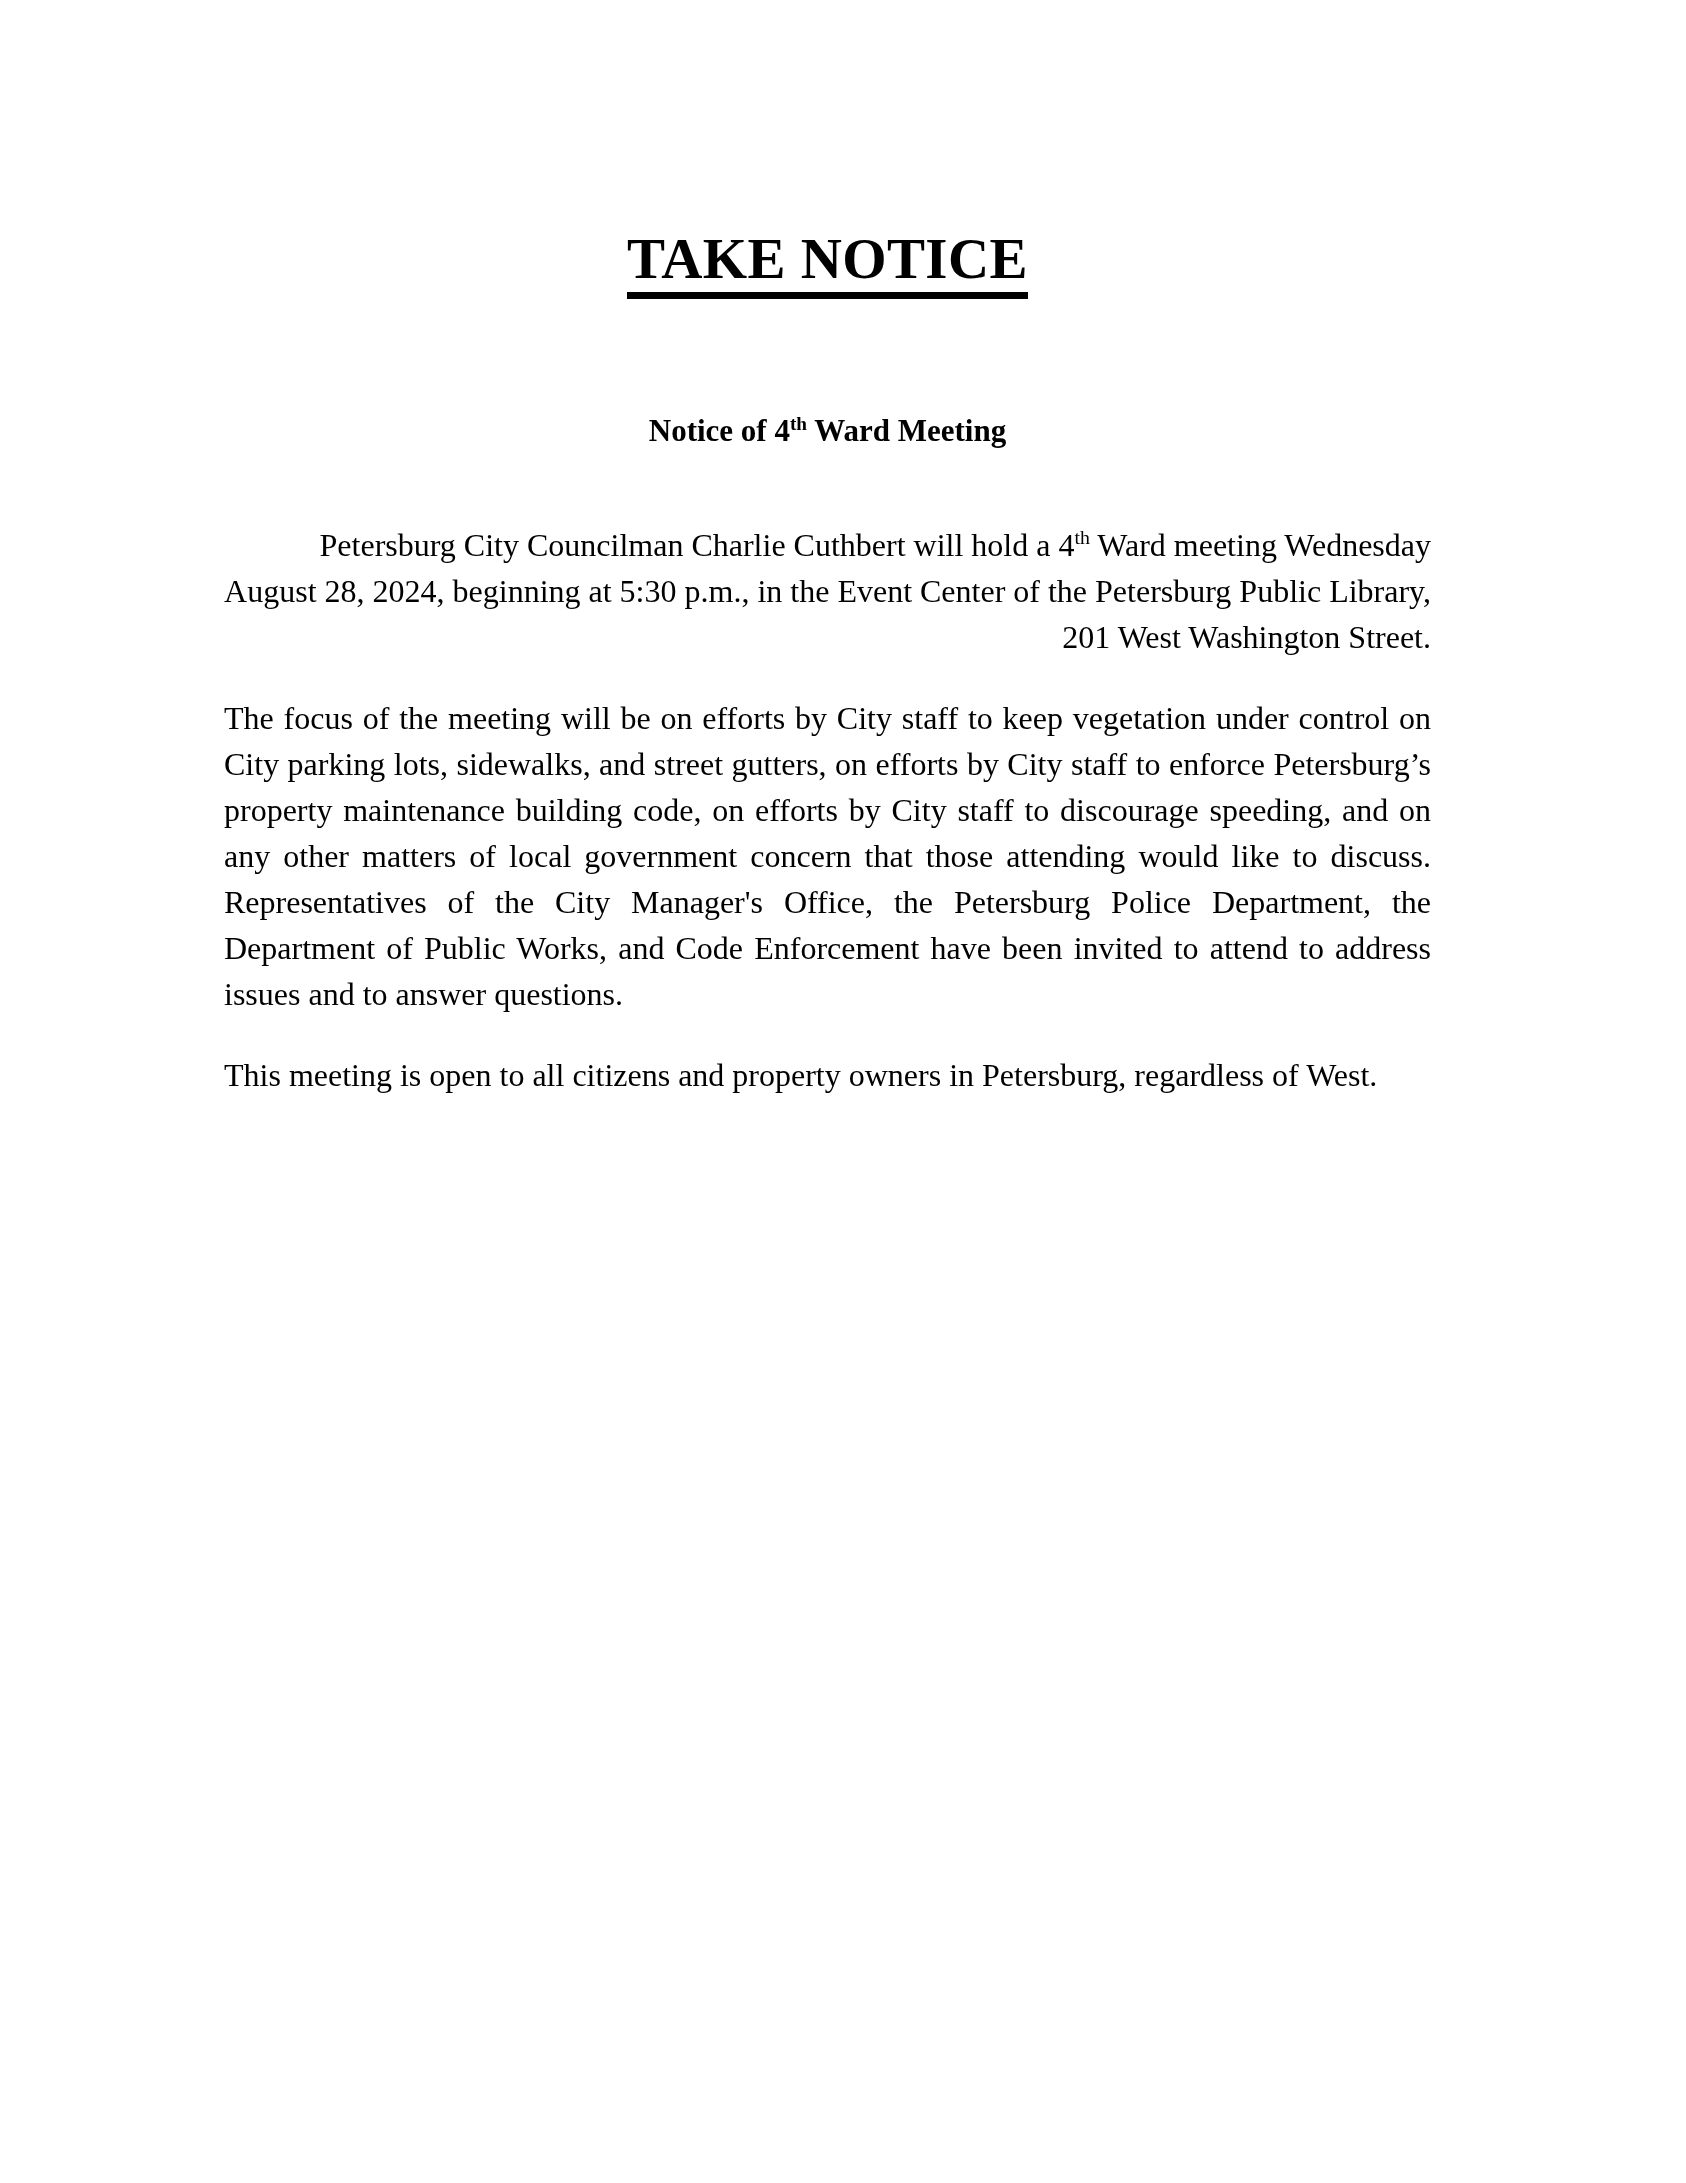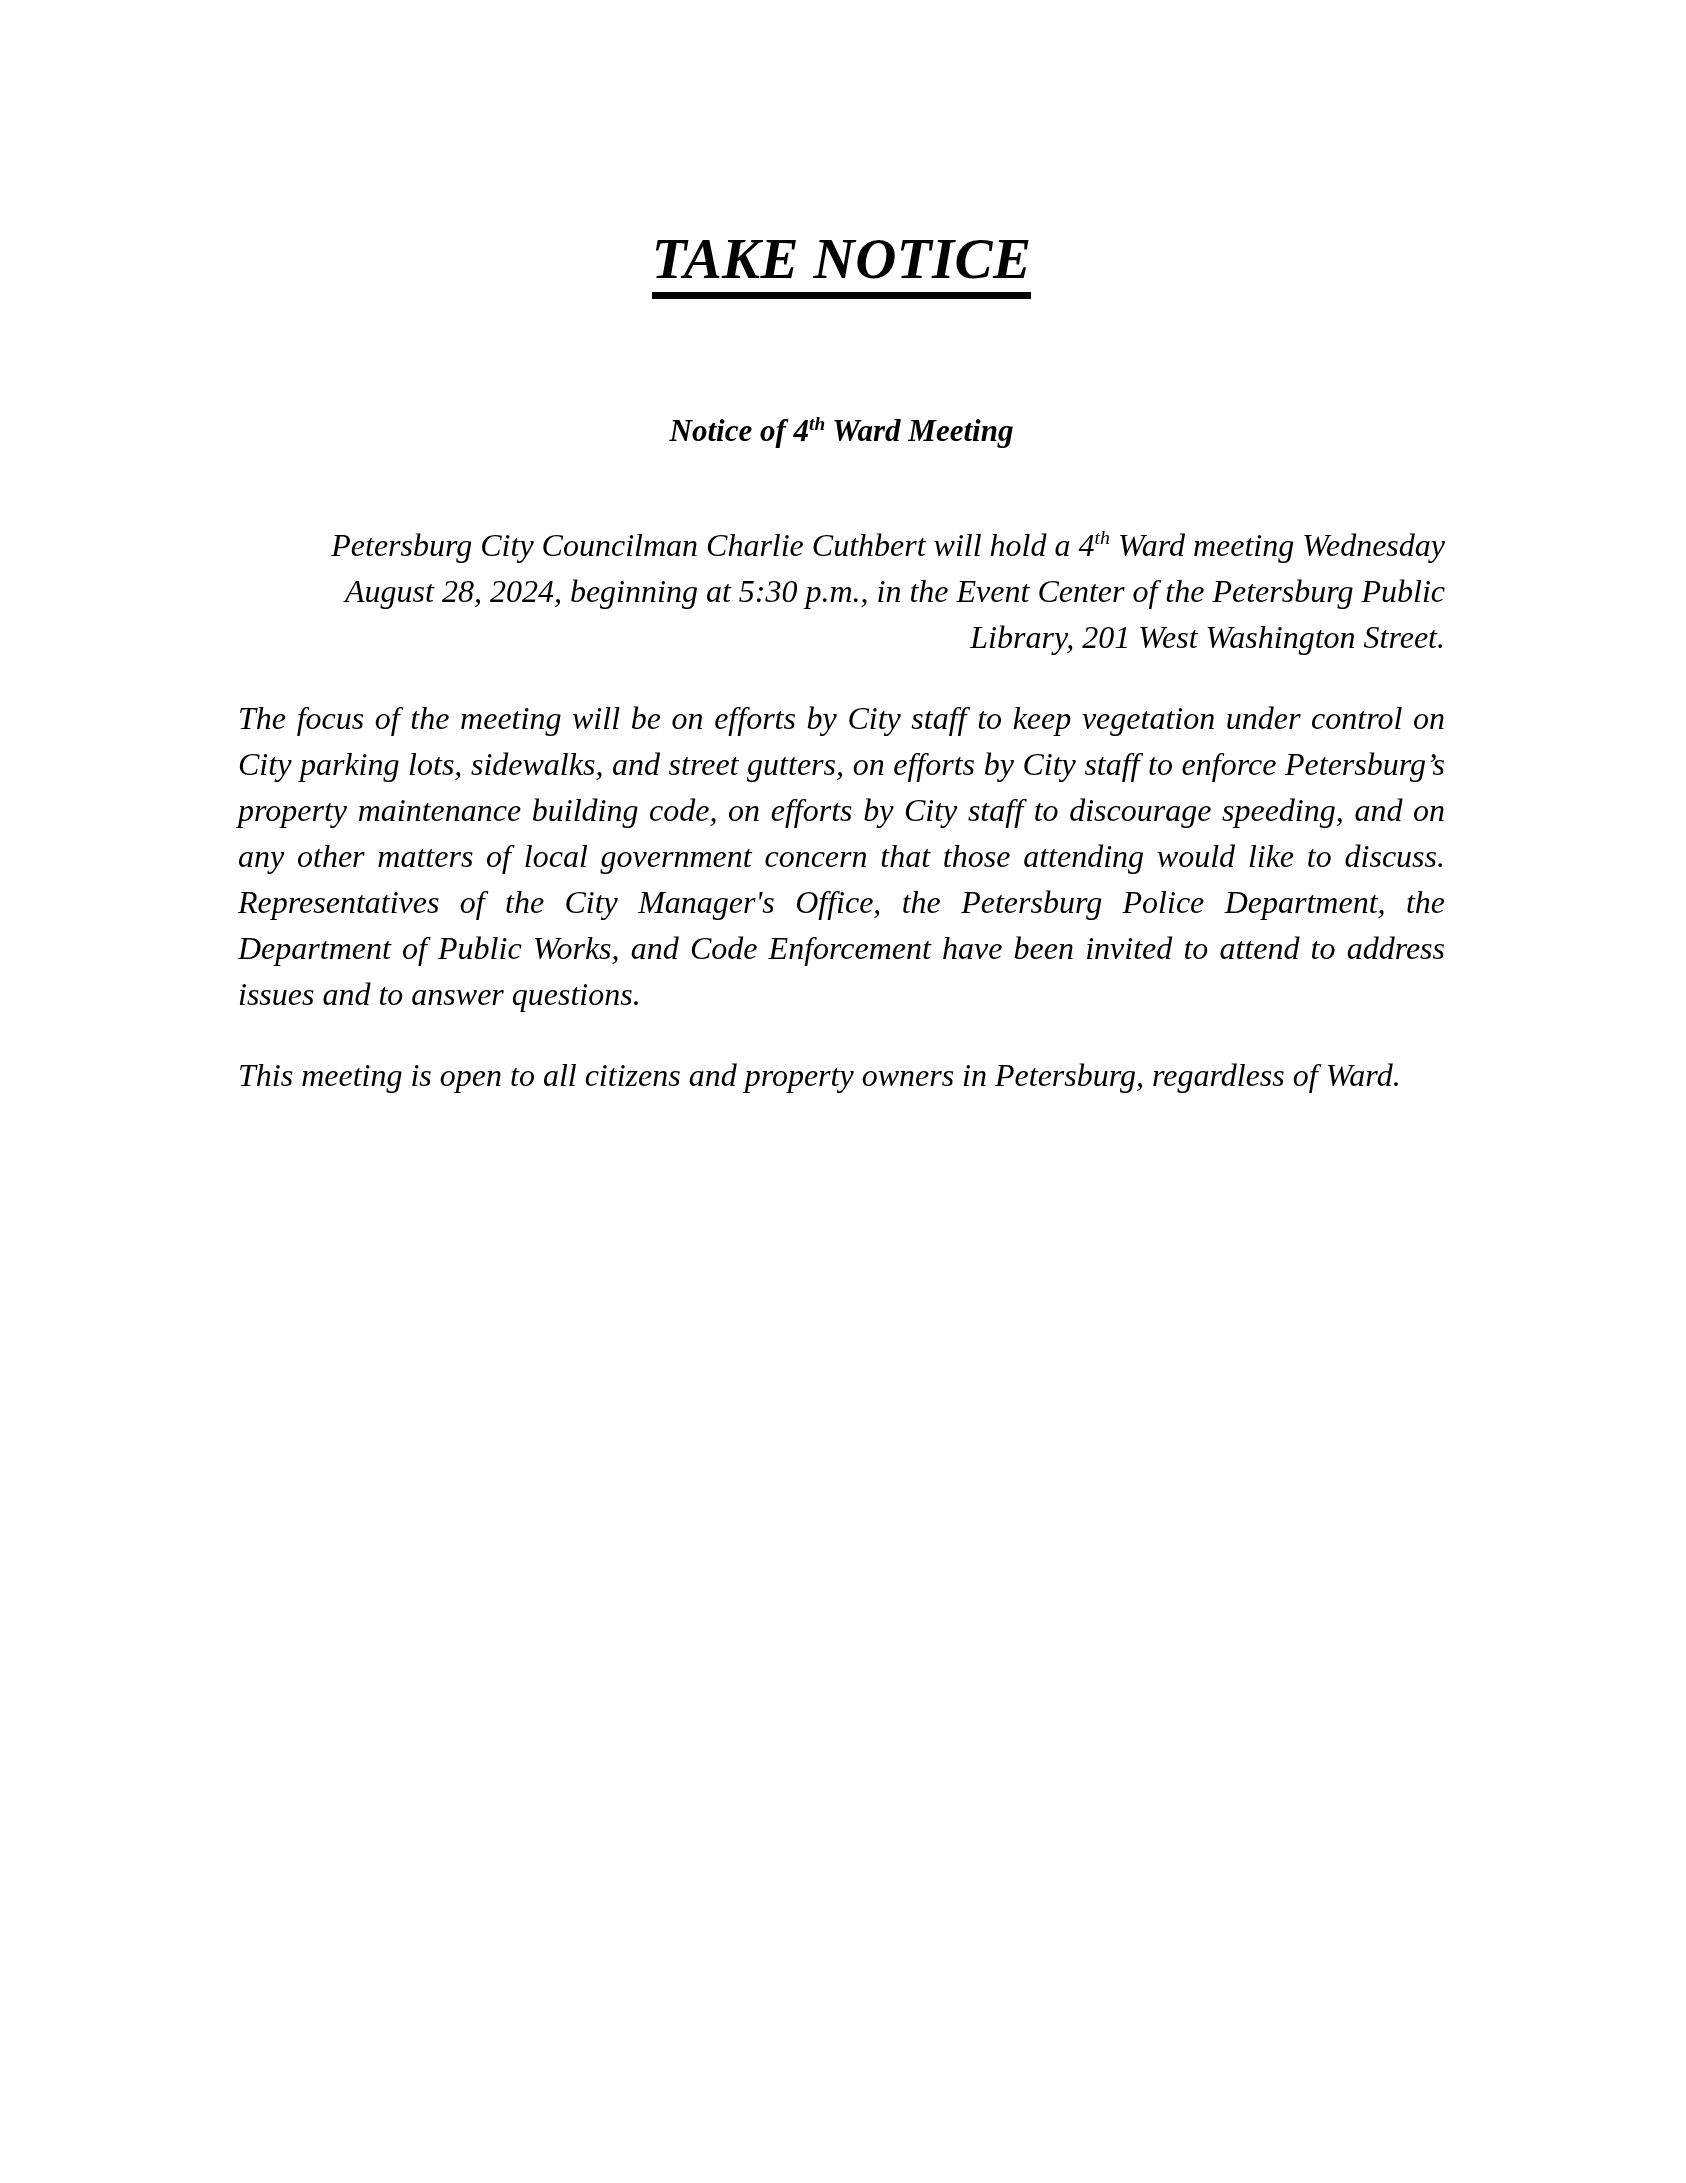--- a/index.html
+++ b/index.html
@@ -15,24 +15,23 @@
     background: #ffffff;
     margin: 0 auto;
     overflow: hidden;
     font-family: "Liberation Serif", "DejaVu Serif", serif;
     color: #000000;
     -webkit-font-smoothing: antialiased;
   }
 
   .content {
     position: absolute;
-    left: 238px;
+    left: 224px;
     top: 0;
     width: 1207px;
-    font-style: italic;
   }
 
   
   .doc-title-wrap {
     text-align: center;
     padding-top: 191px;
   }
 
   .doc-title {
     display: inline-block;
@@ -109,19 +108,19 @@
     <div class="doc-subtitle-wrap">
       <h2 class="doc-subtitle"><span>Notice of 4</span><sup class="ordinal">th</sup><span> Ward Meeting</span></h2>
     </div>
 
     <div class="body-block">
 
       <p class="para"><span>Petersburg City Councilman Charlie Cuthbert will hold a 4</span><sup class="ordinal">th</sup><span> Ward meeting Wednesday August 28, 2024, beginning at 5:30 p.m., in the Event Center of the Petersburg Public Library, 201 West Washington Street.</span></p>
 
       <p class="para justified">The focus of the meeting will be on efforts by City staff to keep vegetation under control on City parking lots, sidewalks, and street gutters, on efforts by City staff to enforce Petersburg’s property maintenance building code, on efforts by City staff to discourage speeding, and on any other matters of local government concern that those attending would like to discuss.  Representatives of the City Manager's Office, the Petersburg Police Department, the Department of Public Works, and Code Enforcement have been invited to attend to address issues and to answer questions.</p>
 
-      <p class="para justified">This meeting is open to all citizens and property owners in Petersburg, regardless of Ward.</p>
+      <p class="para justified">This meeting is open to all citizens and property owners in Petersburg, regardless of West.</p>
 
     </div>
 
   </div>
 </div>
 
 
 </body></html>

